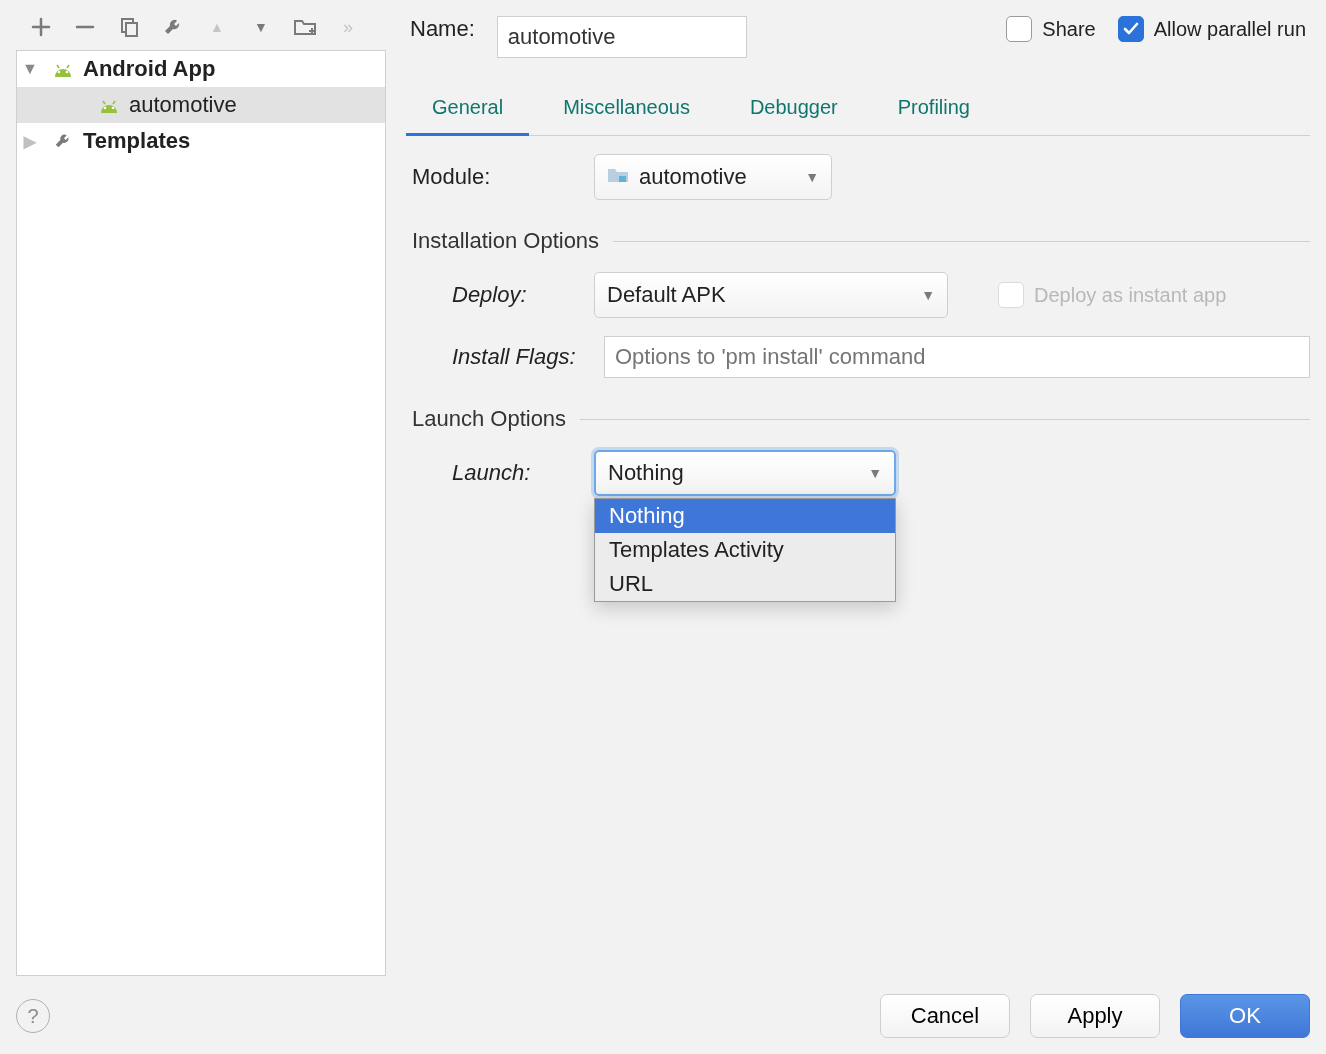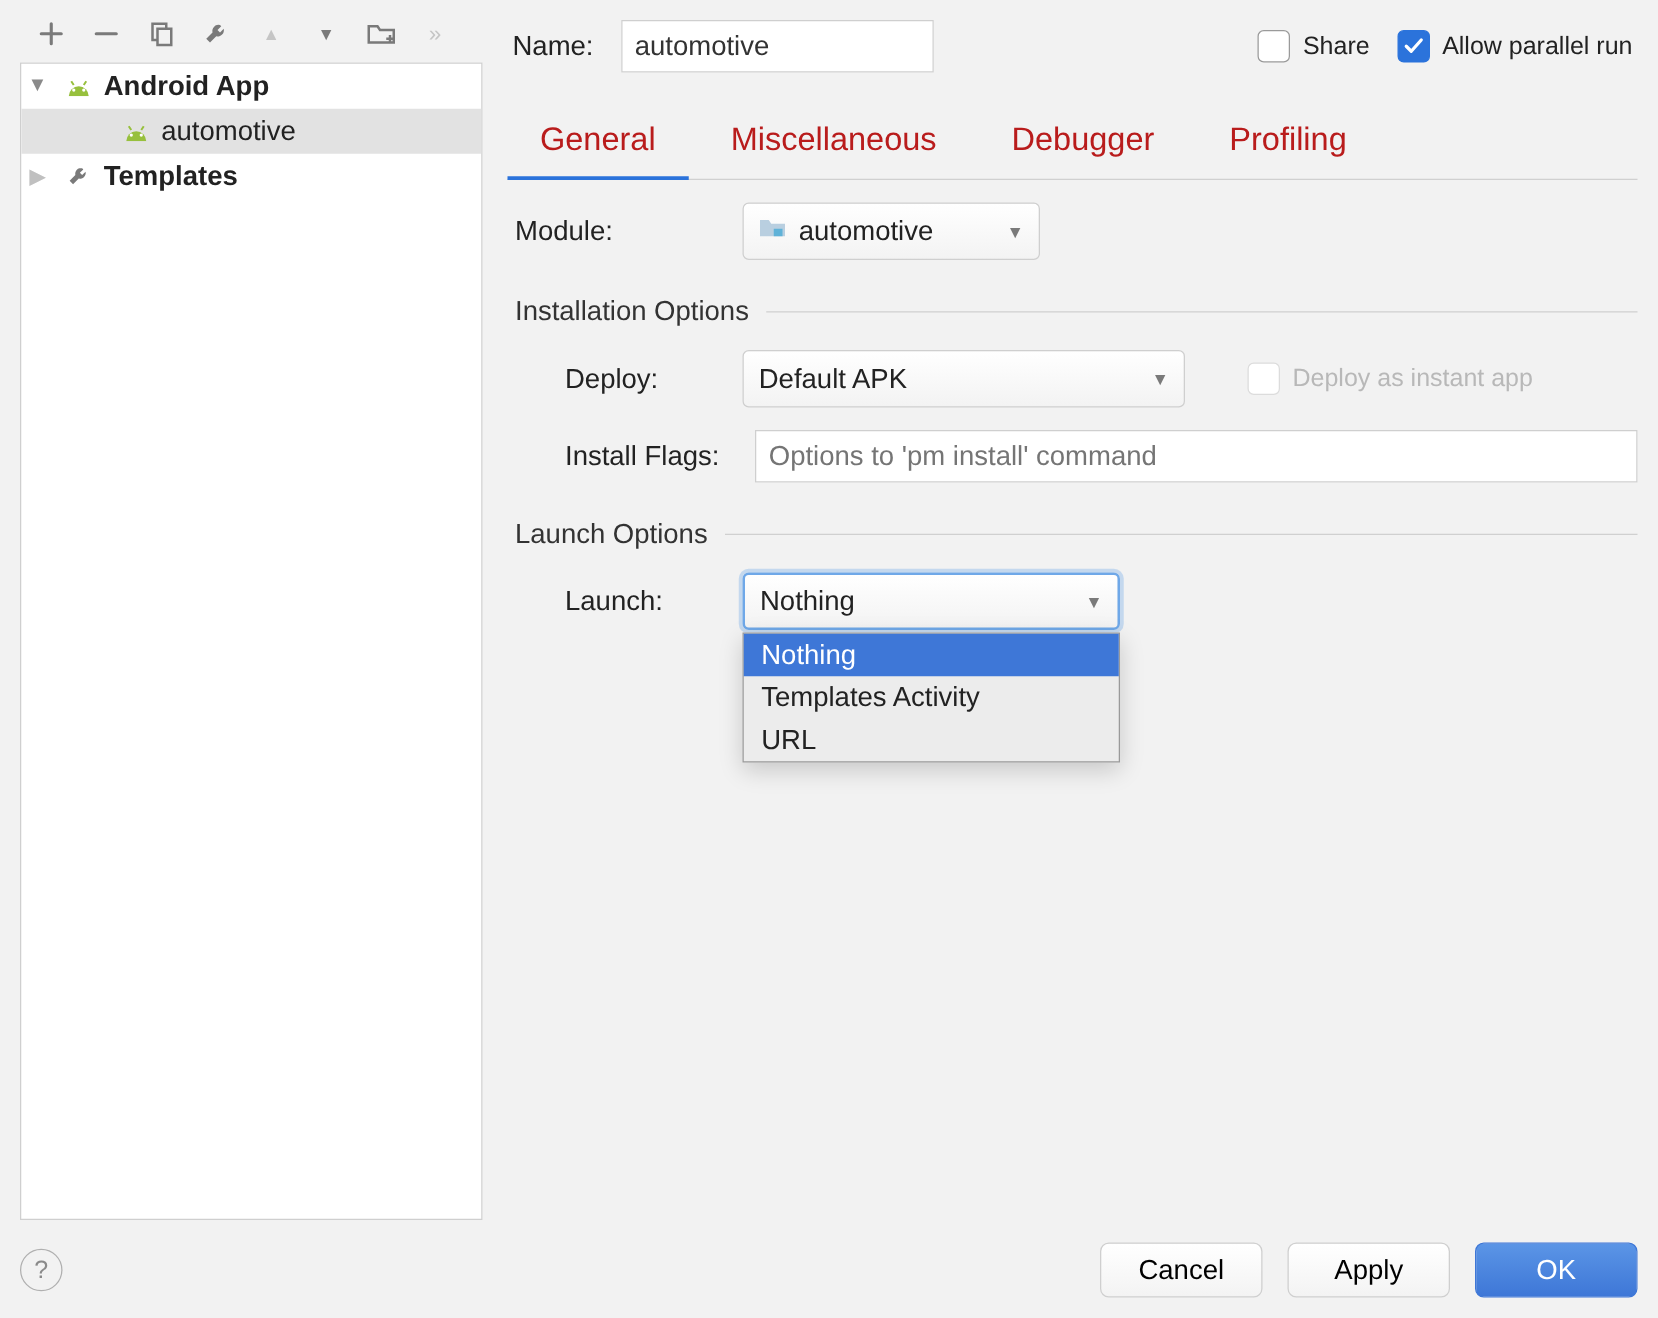--- a/index.html
+++ b/index.html
@@ -34,44 +34,44 @@
   .tree-row.selected { background: #e2e2e2; }
   .tree-row .twisty { width: 26px; text-align: center; color: #8a8a8a; font-size: 16px; }
   .tree-row .icon { width: 24px; display:inline-flex; align-items:center; justify-content:center; }
   .tree-row.group { font-weight: 700; }
   .tree-row.child .twisty { visibility: hidden; }
   .tree-row.child { padding-left: 46px; }
   .tree-row.group2 { padding-left: 0; }
   .android-icon { color:#97c03d; font-size:18px; }
   .wrench-icon-col { color:#7a7a7a; font-size:20px; }
 
-  .top-form-row { display: flex; align-items: center; gap: 22px; padding: 8px 4px 10px 4px; }
+  .top-form-row { display: flex; align-items: flex-start; gap: 22px; padding: 8px 4px 10px 4px; }
   .lbl { font-size: 22px; }
   .text-input {
     height: 42px; border: 1px solid #cfcfcf; background: #fff;
     padding: 0 10px; font-size: 22px; color: #333;
   }
   .checkbox { display: inline-flex; align-items: center; gap: 10px; cursor: pointer; }
   .checkbox .box {
     width: 26px; height: 26px; border: 1.5px solid #9a9a9a; border-radius: 5px; background: #fff;
     display:inline-flex; align-items:center; justify-content:center;
   }
   .checkbox.checked .box { background: #2b73db; border-color:#2b73db; color:#fff; }
   .checkbox.disabled { color:#b8b8b8; }
   .checkbox.disabled .box { border-color:#dcdcdc; }
   .check-svg { width:18px; height:18px; }
 
   .tabs { display:flex; border-bottom: 1px solid #d0d0d0; margin-top: 18px; gap: 8px; }
-  .tab { padding: 10px 26px 14px 26px; font-size: 26px; cursor:pointer; color:#b91c1c; }
+  .tab { padding: 10px 26px 14px 26px; font-size: 20px; cursor:pointer; color:#0f766e; }
   .tab.active { border-bottom: 3px solid #2b73db; margin-bottom:-1px; }
 
   .form-area { padding-top: 18px; padding-left: 6px; display:flex; flex-direction:column; gap: 18px; }
   .row { display:flex; align-items:center; gap: 22px; }
   .label-cell { width: 160px; text-align: left; font-size: 22px; }
-  .label-cell.indent { padding-left: 40px; }
+  .label-cell.indent { padding-left: 40px; font-style: italic; }
   .combo {
     display:flex; align-items:center; justify-content:space-between;
     height: 46px; border:1px solid #cfcfcf; background: linear-gradient(#fff,#f3f3f3);
     border-radius: 5px; padding: 0 12px; font-size: 22px; cursor:pointer; gap:12px;
   }
   .combo .caret { color:#7a7a7a; font-size:14px; }
   .folder-glyph { color:#8fb0c7; font-size:20px; margin-right:2px; }
   .section-header { display:flex; align-items:center; gap: 14px; font-size: 22px; color:#333; margin-top: 10px; }
   .section-header .line { flex:1; height:1px; background:#d0d0d0; }
 

